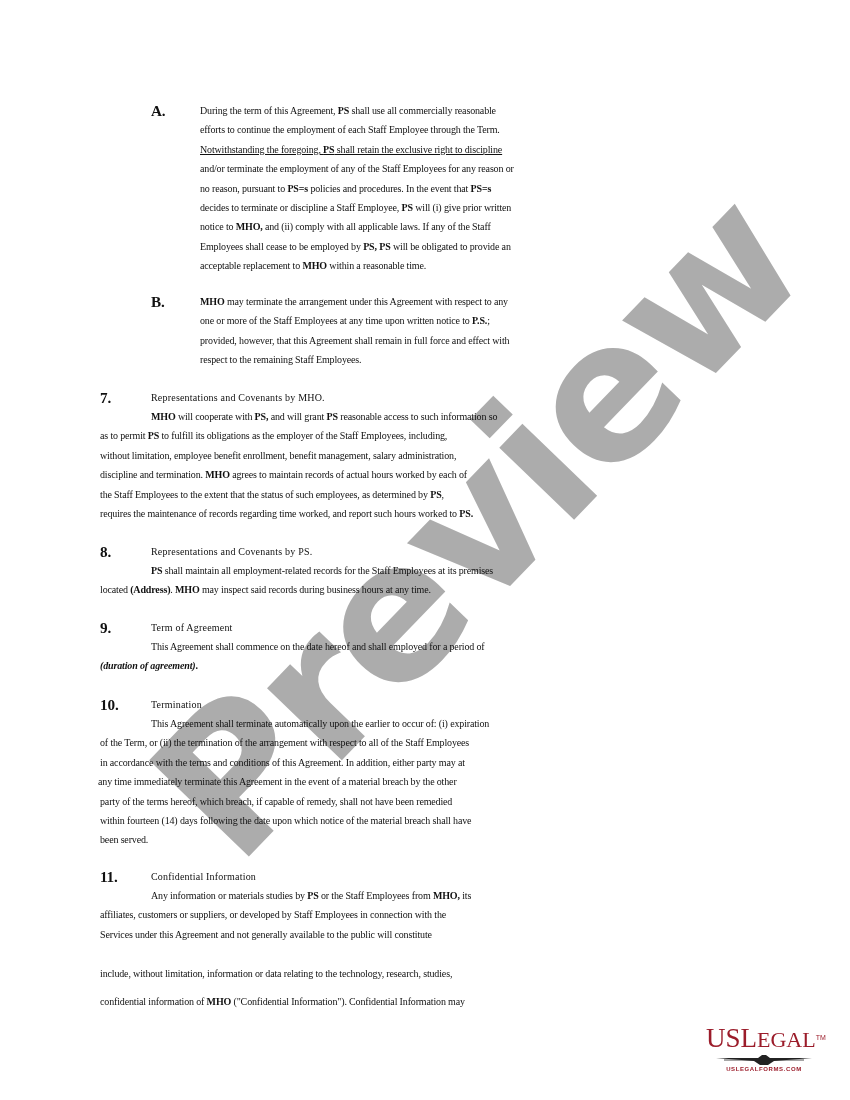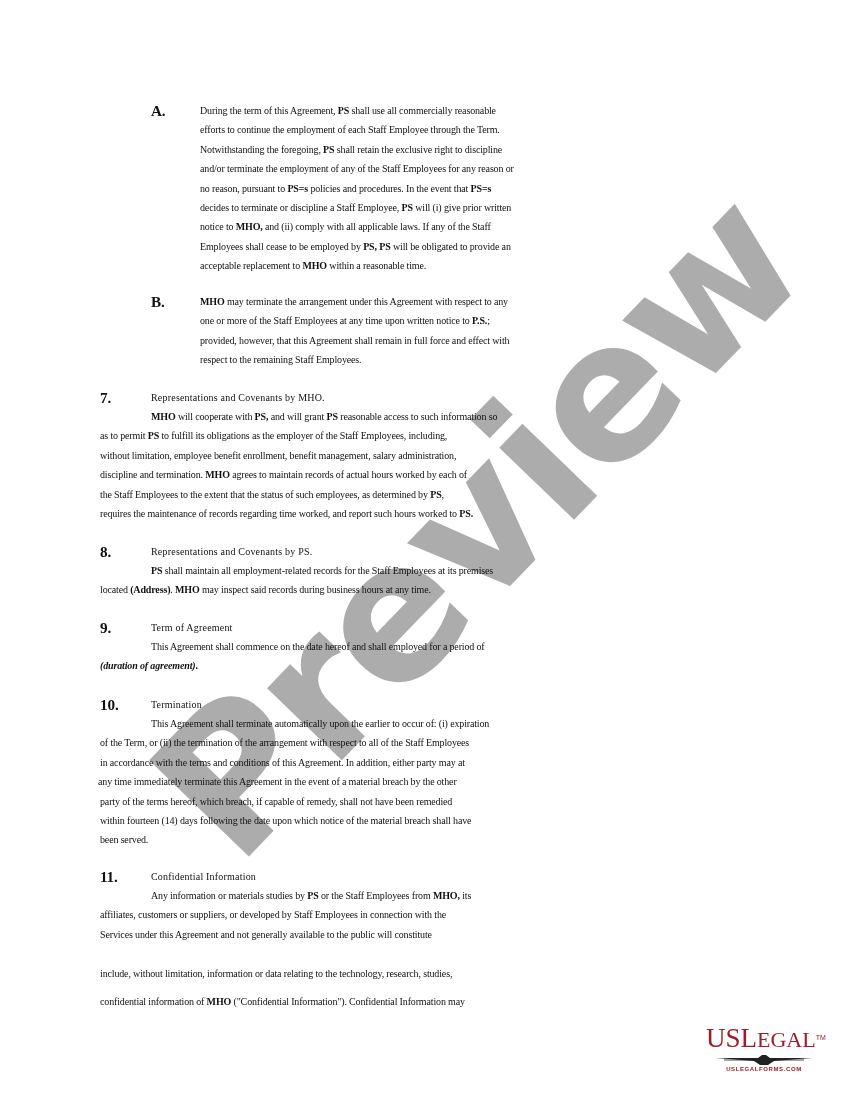--- a/index.html
+++ b/index.html
@@ -60,21 +60,21 @@
     </div>
     <svg class="logo-wings" width="100" height="12" viewBox="0 0 100 12">
       <path d="M2 4 L44 4 L48 1 L52 1 L56 4 L98 4 L60 7 L54 11 L46 11 L40 7 Z" fill="#222"></path>
       <path d="M10 6 L40 6 M60 6 L90 6" stroke="#222" stroke-width="0.8"></path>
     </svg>
     <div class="logo-url">USLEGALFORMS.COM</div>
   </div>
 
 <div class="line" style="top: 101px; left: 200px;"><span>During the term of this Agreement, </span><span style="font-weight: bold;">PS</span><span> shall use all commercially reasonable</span></div>
     <div class="line" style="top: 120.4px; left: 200px;"><span>efforts to continue the employment of each Staff Employee through the Term.</span></div>
-    <div class="line" style="top: 139.8px; left: 200px;"><span>Notwithstanding the foregoing, </span><span style="font-weight: bold;">PS</span><span> shall retain the exclusive right to discipline</span></div>
+    <div class="line" style="top: 139.8px; left: 200px; text-decoration: underline;"><span>Notwithstanding the foregoing, </span><span style="font-weight: bold;">PS</span><span> shall retain the exclusive right to discipline</span></div>
     <div class="line" style="top: 159.2px; left: 200px;"><span>and/or terminate the employment of any of the Staff Employees for any reason or</span></div>
     <div class="line" style="top: 178.6px; left: 200px;"><span>no reason, pursuant to </span><span style="font-weight: bold;">PS=s</span><span> policies and procedures. In the event that </span><span style="font-weight: bold;">PS=s</span></div>
     <div class="line" style="top: 198px; left: 200px;"><span>decides to terminate or discipline a Staff Employee, </span><span style="font-weight: bold;">PS</span><span> will (i) give prior written</span></div>
     <div class="line" style="top: 217.4px; left: 200px;"><span>notice to </span><span style="font-weight: bold;">MHO,</span><span> and (ii) comply with all applicable laws. If any of the Staff</span></div>
     <div class="line" style="top: 236.8px; left: 200px;"><span>Employees shall cease to be employed by </span><span style="font-weight: bold;">PS, PS</span><span> will be obligated to provide an</span></div>
     <div class="line" style="top: 256.2px; left: 200px;"><span>acceptable replacement to </span><span style="font-weight: bold;">MHO</span><span> within a reasonable time.</span></div>
     <div class="line" style="top: 292px; left: 200px;"><span style="font-weight: bold;">MHO</span><span> may terminate the arrangement under this Agreement with respect to any</span></div>
     <div class="line" style="top: 311.4px; left: 200px;"><span>one or more of the Staff Employees at any time upon written notice to </span><span style="font-weight: bold;">P.S.</span><span>;</span></div>
     <div class="line" style="top: 330.8px; left: 200px;"><span>provided, however, that this Agreement shall remain in full force and effect with</span></div>
     <div class="line" style="top: 350.2px; left: 200px;"><span>respect to the remaining Staff Employees.</span></div>

